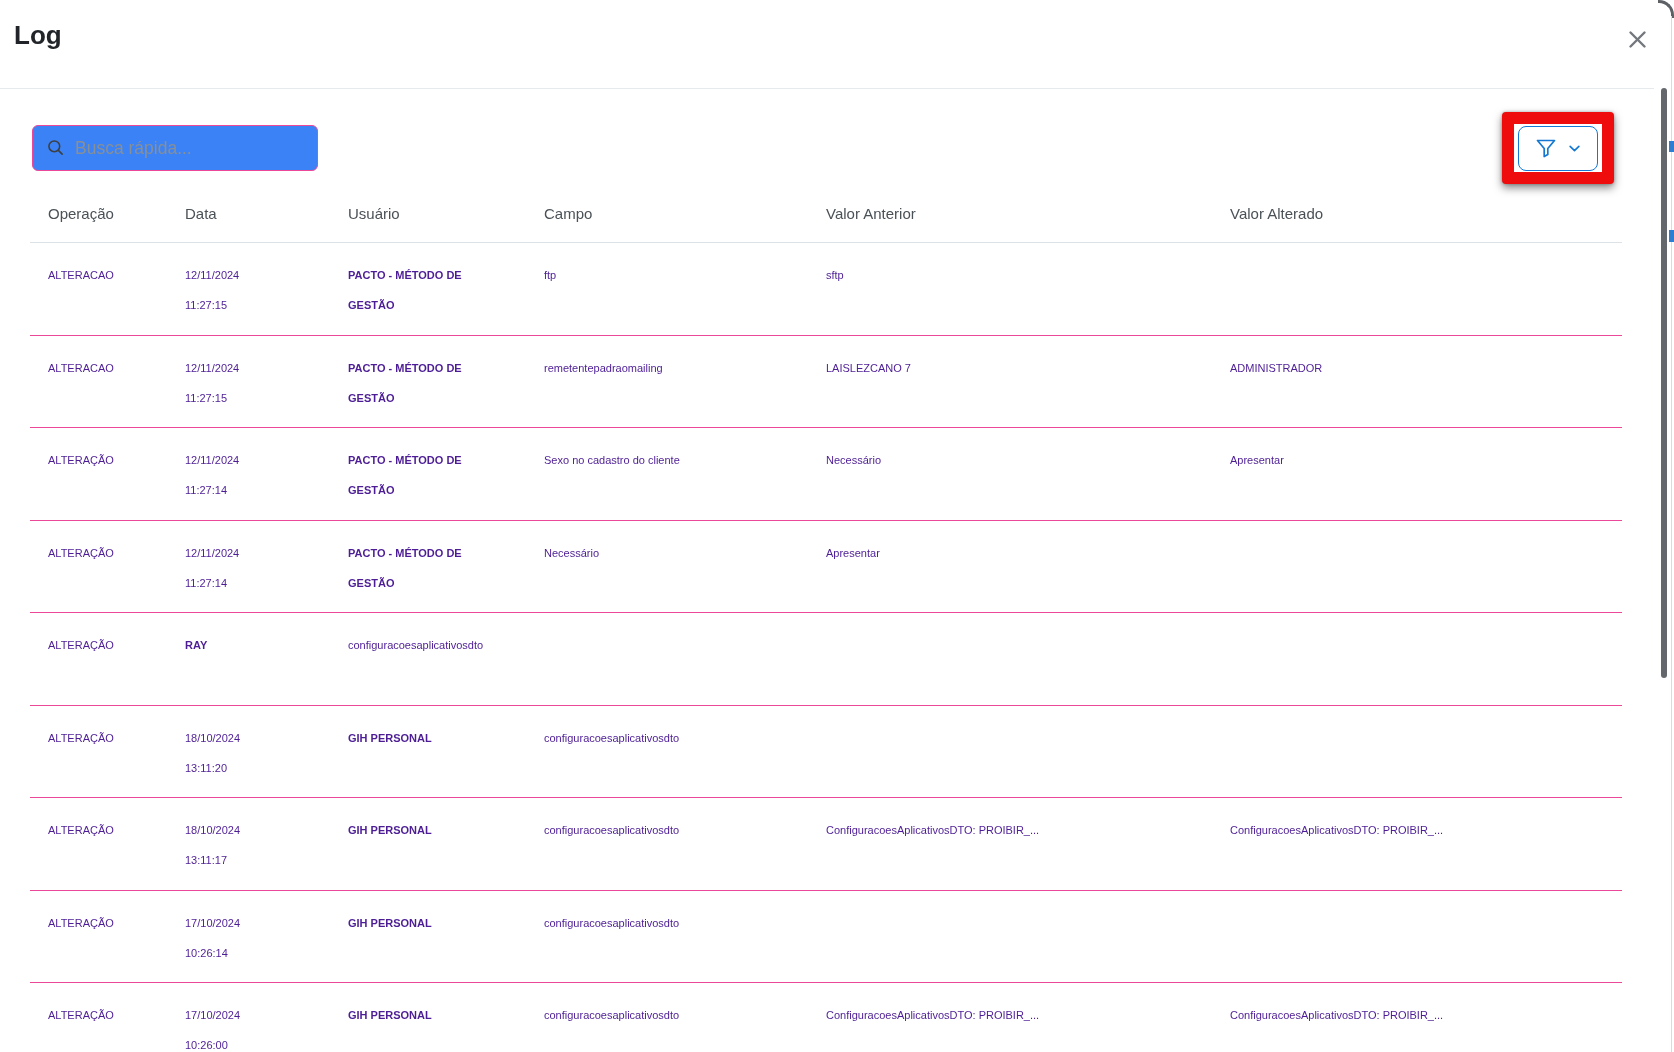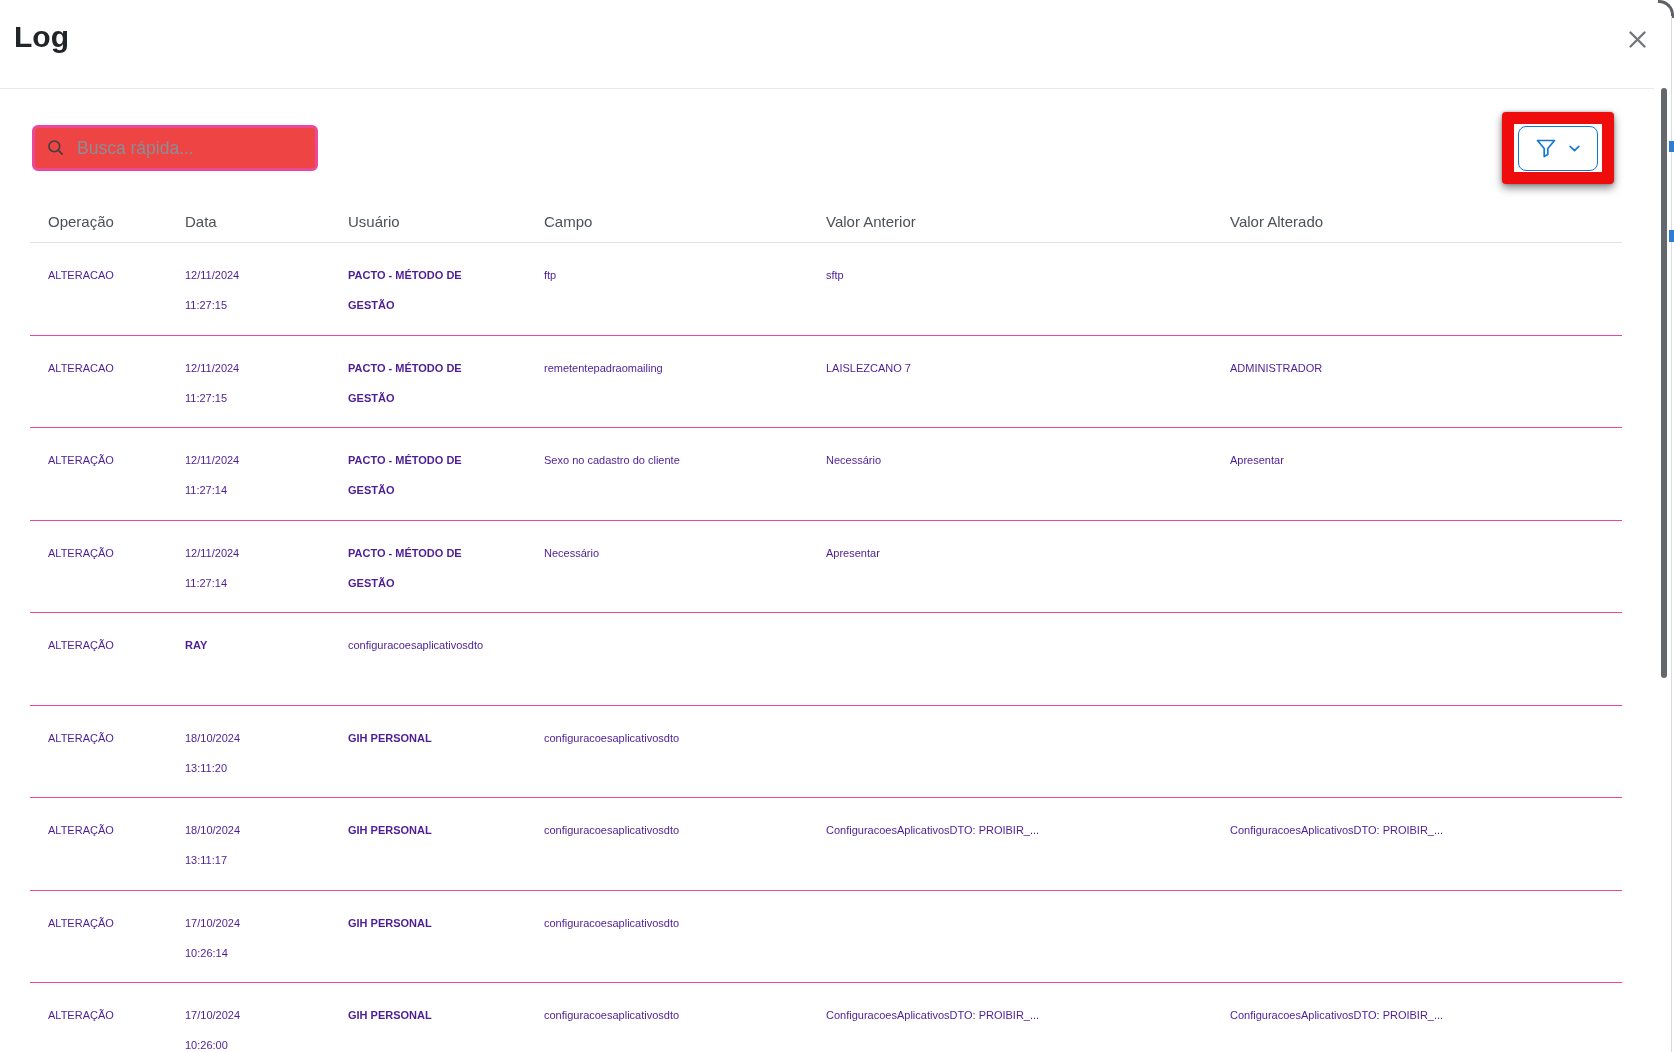--- a/index.html
+++ b/index.html
@@ -7,42 +7,42 @@
   body {
     position: relative;
     background: #ffffff;
     font-family: "Liberation Sans", sans-serif;
     color: #24292e;
   }
 
   
   .modal-title {
     position: absolute; left: 14px; top: 20px;
-    font-size: 30px; font-weight: 600; color: #212529;
+    font-size: 26px; font-weight: 600; color: #212529;
   }
   .close-btn {
     position: absolute; left: 1622px; top: 26px;
     width: 30px; height: 30px;
     display: flex; align-items: center; justify-content: center;
     cursor: pointer; background: none; border: none;
   }
   .header-divider {
     position: absolute; left: 0; top: 88px; width: 1654px; height: 1px;
     background: #e7eaed;
   }
 
   
   .search-wrap { position: absolute; left: 32px; top: 125px; width: 286px; height: 46px; }
   .search-wrap svg { position: absolute; left: 14px; top: 13px; }
   .search-input {
     width: 100%; height: 100%;
-    border: 3px solid #ec4899; border-radius: 6px;
+    border: 1px solid #ec4899; border-radius: 6px;
     padding: 0 24px 0 42px;
     font-family: "Liberation Sans", sans-serif;
-    font-size: 17.5px; color: #343a40; background: #ef4444; outline: none;
+    font-size: 17.5px; color: #343a40; background: #3b82f6; outline: none;
   }
   .search-input::placeholder { color: #878f97; opacity: 1; }
 
   
   .annotation-box {
     position: absolute; left: 1502px; top: 112px;
     width: 112px; height: 72px;
     border: 12px solid var(--red, #ee0c0c);
     border-radius: 4px;
     box-shadow: 0 4px 9px rgba(40,40,40,.55), 0 0 3px rgba(40,40,40,.35);
@@ -61,21 +61,21 @@
   
   .log-table { position: absolute; left: 30px; top: 190px; width: 1592px; }
   .trow {
     display: grid;
     grid-template-columns: 137px 163px 196px 282px 404px 1fr;
     padding-left: 18px;
   }
   .thead {
     height: 53px;
     align-items: end;
-    padding-bottom: 12px;
+    padding-bottom: 20px;
     border-bottom: 1px solid #dde2e6;
     font-size: 15px; color: #4a5157;
   }
   .tbody-row {
     height: 92.5px;
     border-bottom: 1px solid #ec4899;
     font-size: 11px; color: #4c1d95;
     padding-top: 17px;
     line-height: 30px;
     align-items: start;

